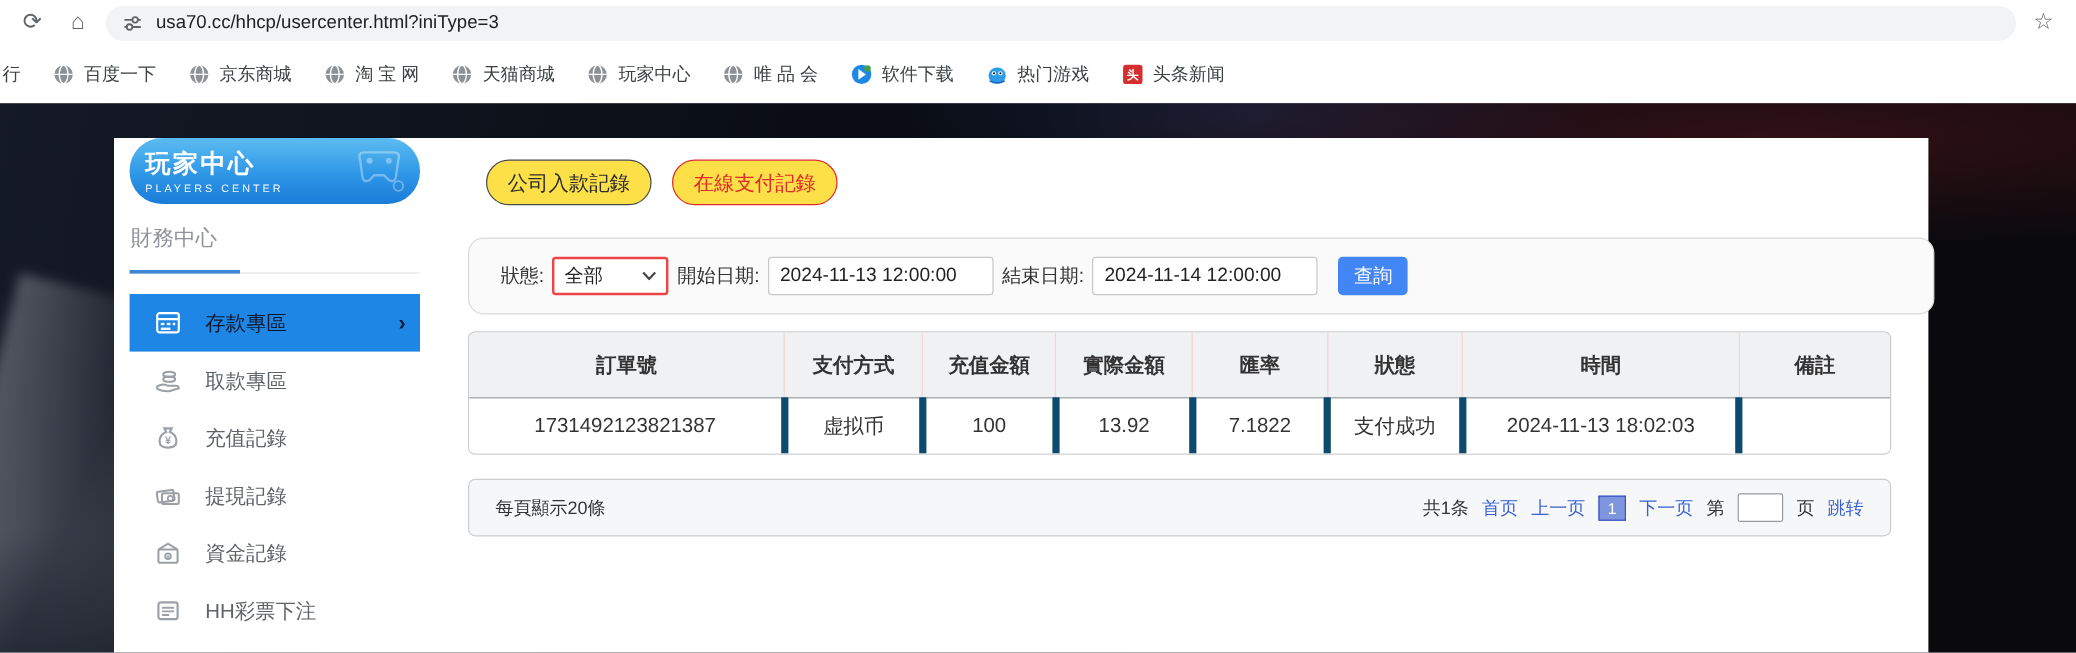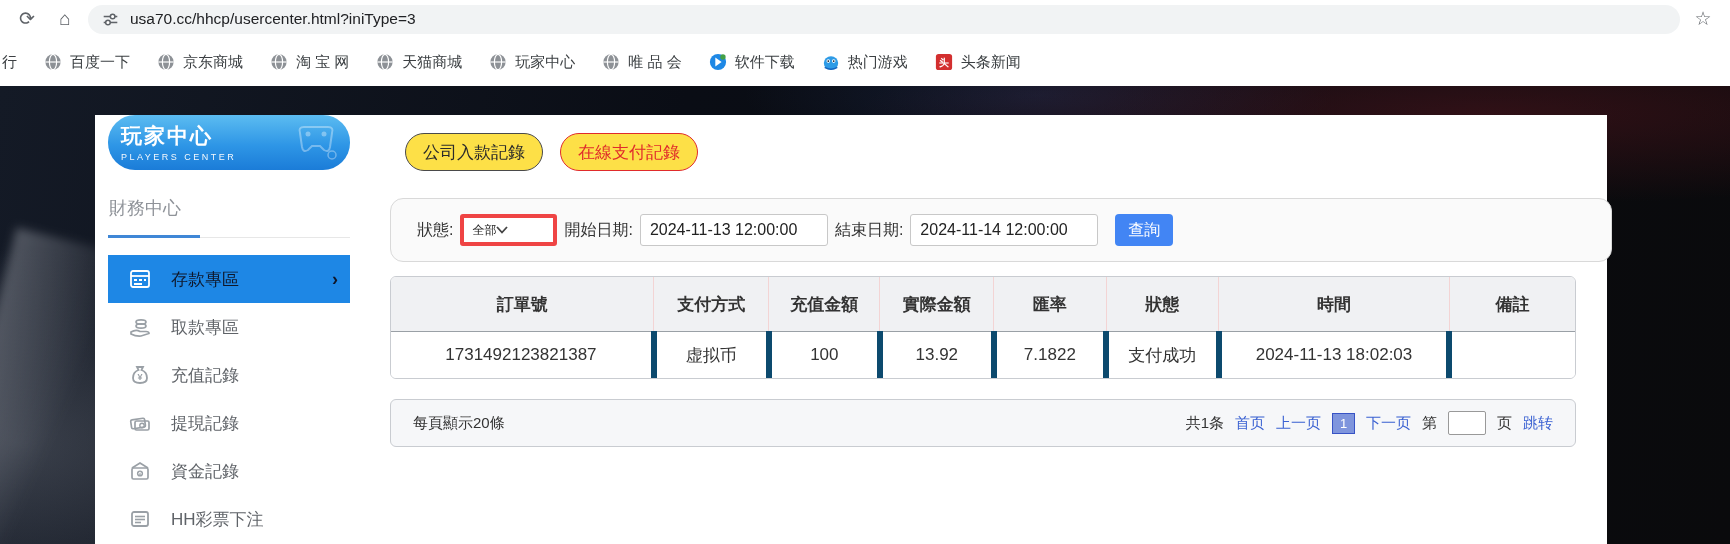--- a/index.html
+++ b/index.html
@@ -37,21 +37,21 @@
          display:flex;box-sizing:border-box;}
 
   
   .sidebar{width:268px;flex:none;padding-left:13px;box-sizing:border-box;}
   .sb-header{width:242px;height:55px;box-sizing:border-box;position:relative;overflow:hidden;color:#fff;
     padding:7px 0 0 13px;
     background:linear-gradient(180deg,#5cbcf1 0%,#2e96e6 55%,#1b7cd8 100%);border-radius:27px;}
   .sb-title{font-size:21px;font-weight:bold;letter-spacing:2px;}
   .sb-sub{font-size:9px;letter-spacing:2.5px;margin-top:2px;opacity:.95;}
   .sb-decor{position:absolute;right:8px;top:4px;opacity:.35;}
-  .sb-section{margin:26px 0 0 1px;font-size:18px;color:#8f9399;}
+  .sb-section{margin:16px 0 0 1px;font-size:18px;color:#8f9399;}
   .sb-underline{margin-top:14px;width:242px;border-bottom:1px solid #e7e7e7;position:relative;height:3px;}
   .sb-underline .seg{position:absolute;left:0;bottom:-1px;width:92px;height:3px;background:#3f87d6;}
   .sb-menu{margin-top:17px;}
   .sb-item{height:48px;width:242px;box-sizing:border-box;display:flex;align-items:center;
            padding:0 12px 0 20px;gap:19px;font-size:17px;color:#5f6368;cursor:pointer;}
   .sb-item .mi{width:24px;height:24px;flex:none;display:flex;align-items:center;justify-content:center;}
   .sb-item.active{background:#1e87e5;color:#0f172a;}
   .sb-item .chev{margin-left:auto;font-size:18px;font-weight:bold;display:none;}
   .sb-item.active .chev{display:block;}
 
@@ -60,23 +60,23 @@
   .tabs-row{margin:18px 0 0 15px;display:flex;gap:17px;}
   .tab-btn{height:38px;padding:0 17px;border-radius:19px;background:#fde047;font-size:17px;
            border:1.5px solid #4a4a4a;color:#2b2b2b;cursor:pointer;
            font-family:inherit;display:flex;align-items:center;}
   .tab-btn.active{border-color:#e02b2b;color:#e02b2b;}
 
   .filter-box{margin-top:27px;width:1222px;height:64px;box-sizing:border-box;background:#fafafa;
               border:1px solid #d9d9d9;border-radius:13px;display:flex;align-items:center;
               padding:0 26px;gap:7px;}
   .flabel{font-size:16px;color:#333;flex:none;}
-  .select{width:97px;height:32px;box-sizing:border-box;border:4px solid #ef4444;border-radius:3px;
-          background:#fff;display:flex;align-items:center;
-          padding:0 8px;font-size:12px;color:#222;cursor:pointer;flex:none;}
+  .select{width:97px;height:32px;box-sizing:border-box;border:2px solid #ef4444;border-radius:3px;
+          background:#fff;display:flex;align-items:center;justify-content:space-between;
+          padding:0 8px;font-size:16px;color:#222;cursor:pointer;flex:none;}
   .date-input{width:188px;height:32px;box-sizing:border-box;border:1px solid #c8c8c8;border-radius:3px;
               font-size:16px;color:#222;padding:12px 9px;font-family:inherit;flex:none;}
   .search-btn{margin-left:10px;width:58px;height:32px;background:#4285f4;color:#fff;border:none;
               border-radius:4px;font-size:16px;cursor:pointer;font-family:inherit;flex:none;}
 
   .table-wrap{margin-top:14px;border:1px solid #c9ccd1;border-radius:6px;overflow:hidden;background:#fff;}
   table{width:100%;border-collapse:collapse;table-layout:fixed;}
   th{height:52px;background:#f0f1f3;font-size:17px;font-weight:bold;color:#333;
      border-bottom:1px solid #9aa0a6;border-left:1px solid #f3d4d4;text-align:center;}
   th:first-child{border-left:none;}

